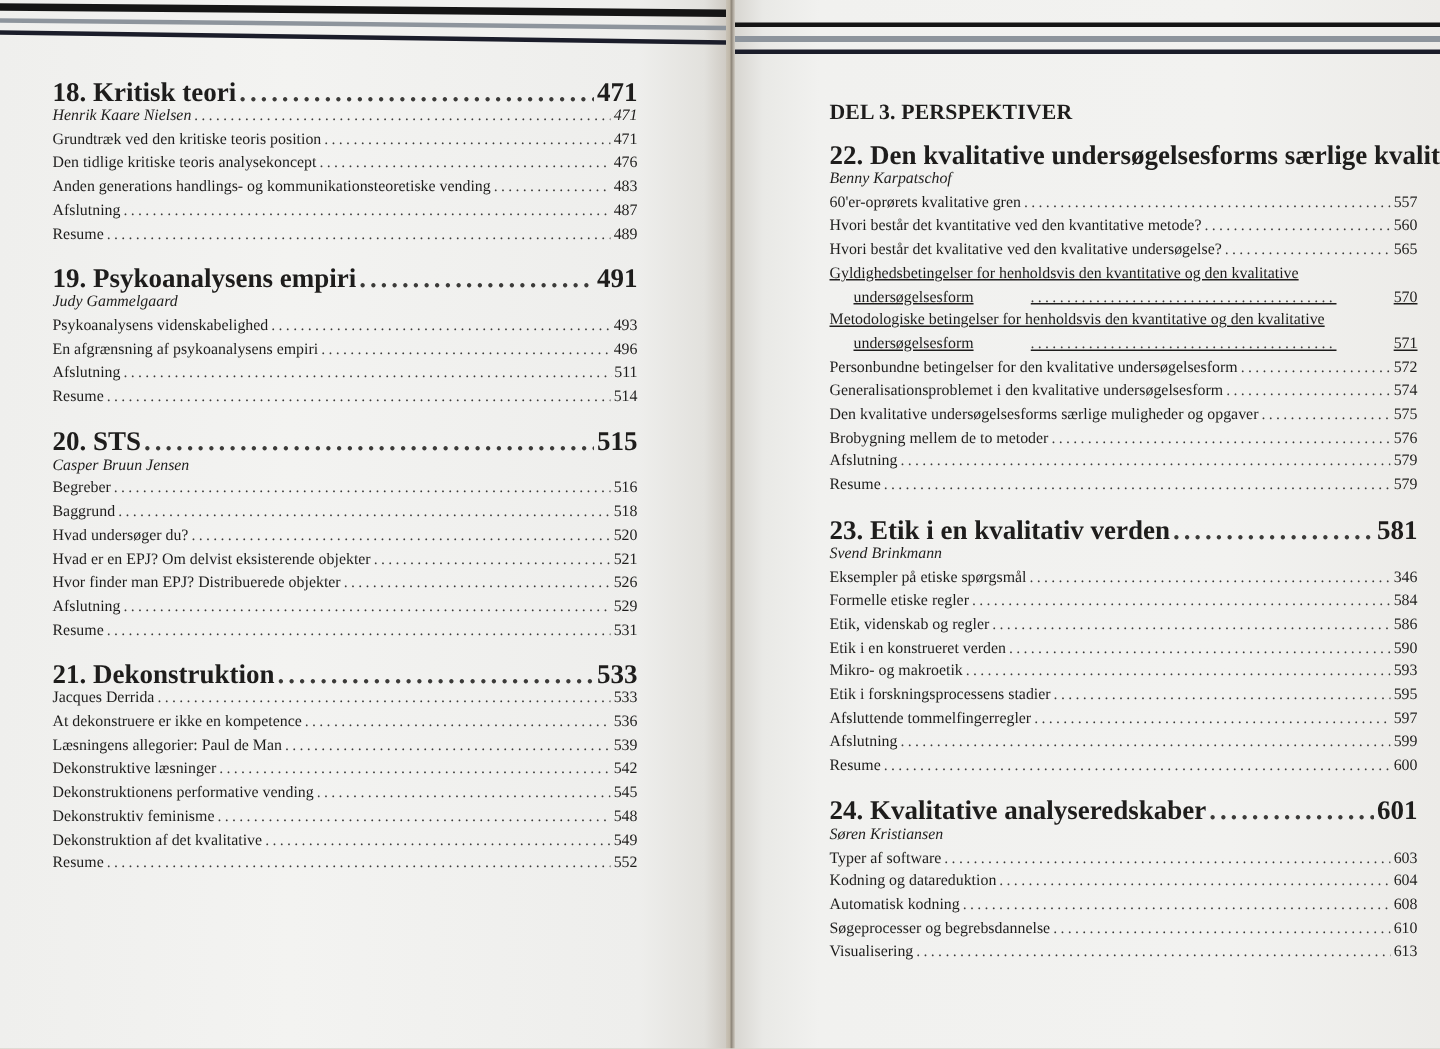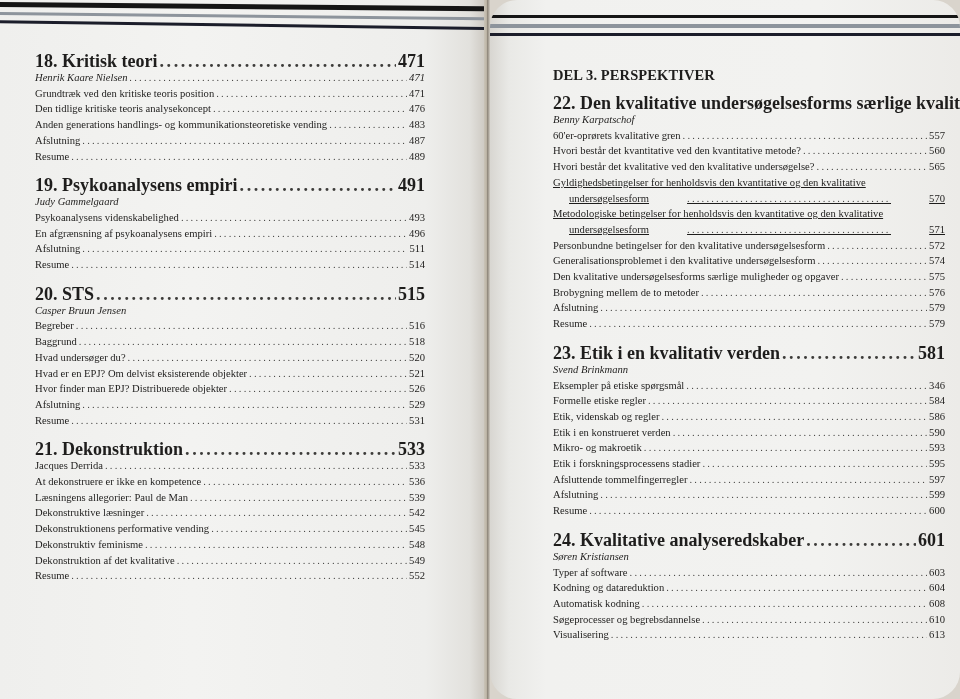--- a/index.html
+++ b/index.html
@@ -9,21 +9,20 @@
     .page {
       position: absolute; top: 0; height: 699px; overflow: hidden;
     }
     .page-left {
       left: 0; width: 484px;
       background: linear-gradient(90deg, #efefed 0%, #f3f3f1 40%, #eeeeec 88%, #e2e1dd 97%, #cfcbc4 100%);
     }
     .page-right {
       left: 490px; width: 470px;
       background: linear-gradient(90deg, #d8d6d1 0%, #e9e9e6 4%, #f1f1ef 12%, #f2f2f0 70%, #ecebe8 100%);
-      border-radius: 27px;
     }
     .gutter {
       position: absolute; left: 484px; top: 0; width: 6px; height: 699px;
       background: linear-gradient(90deg, #c9c3b7 0%, #bfb7a8 40%, #8f877b 60%, #d0cbc2 100%);
     }
 
     
     .rule { position: absolute; left: 0; right: 0; }
     .page-left .rule-1 { top: 2px; height: 5px; background: #151515; transform: rotate(0.5deg); transform-origin: left; left: -10px; right: -10px; }
     .page-left .rule-2 { top: 12px; height: 3px; background: #8d949c; transform: rotate(0.6deg); transform-origin: left; left: -10px; right: -10px; }

